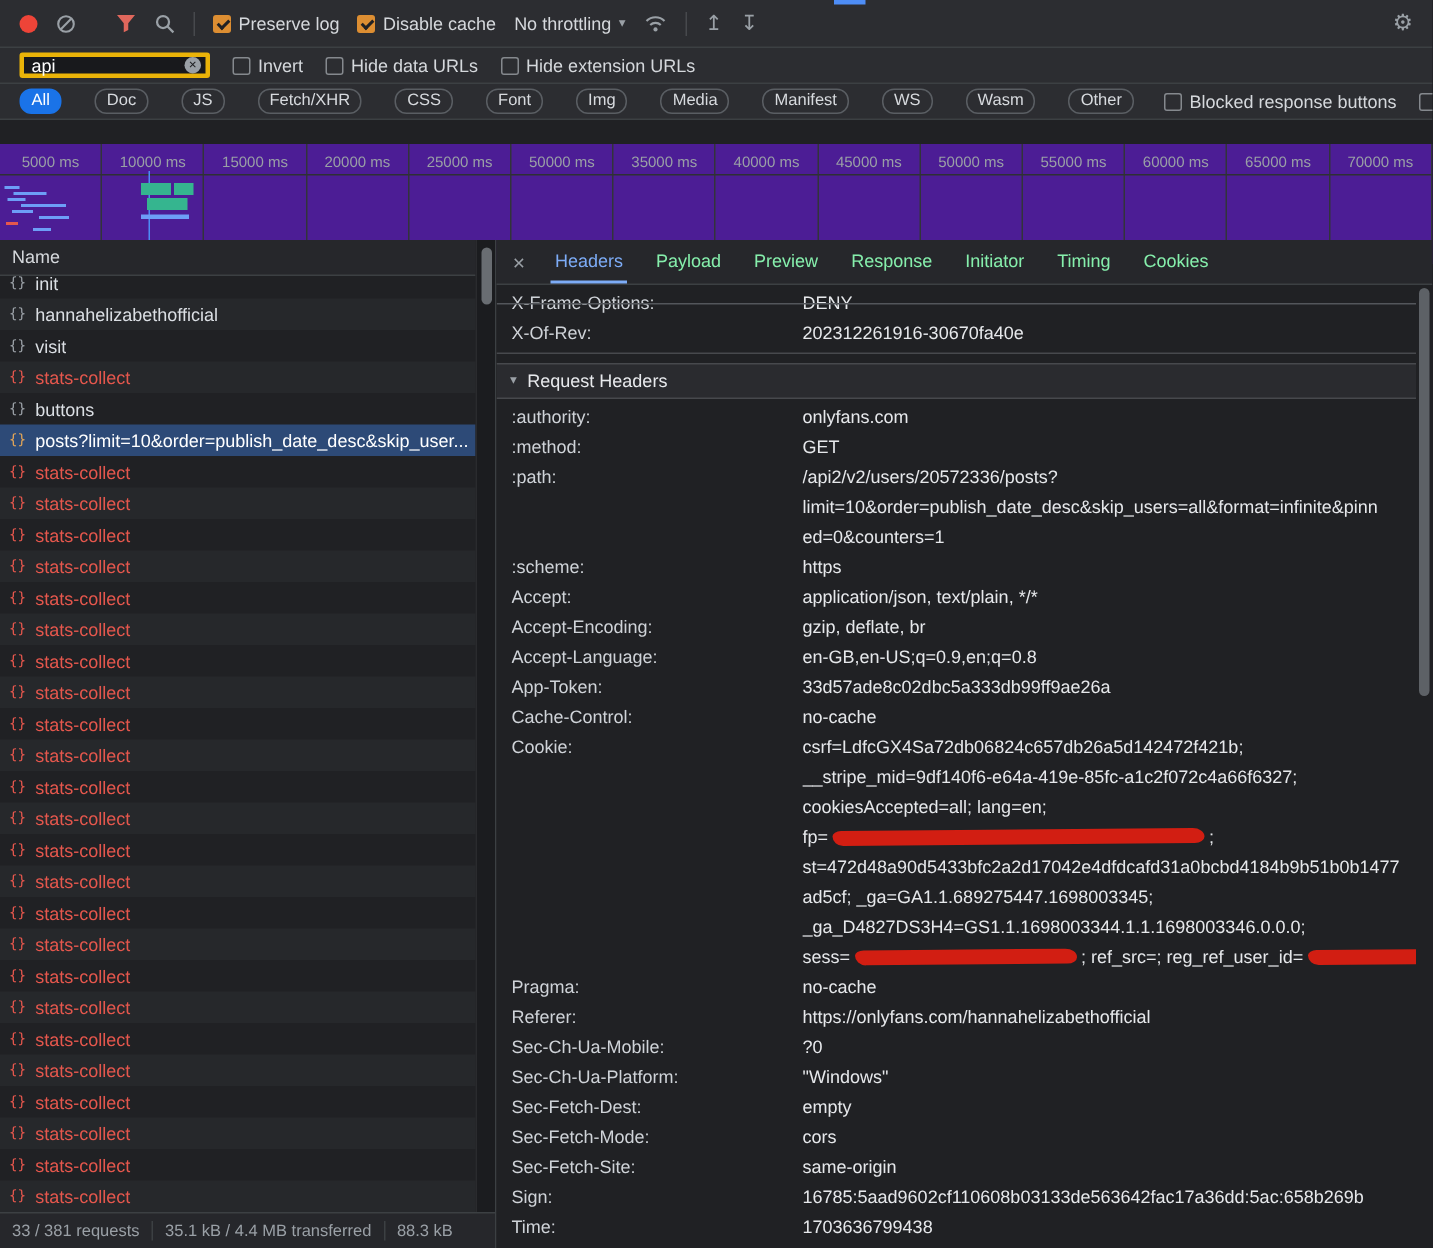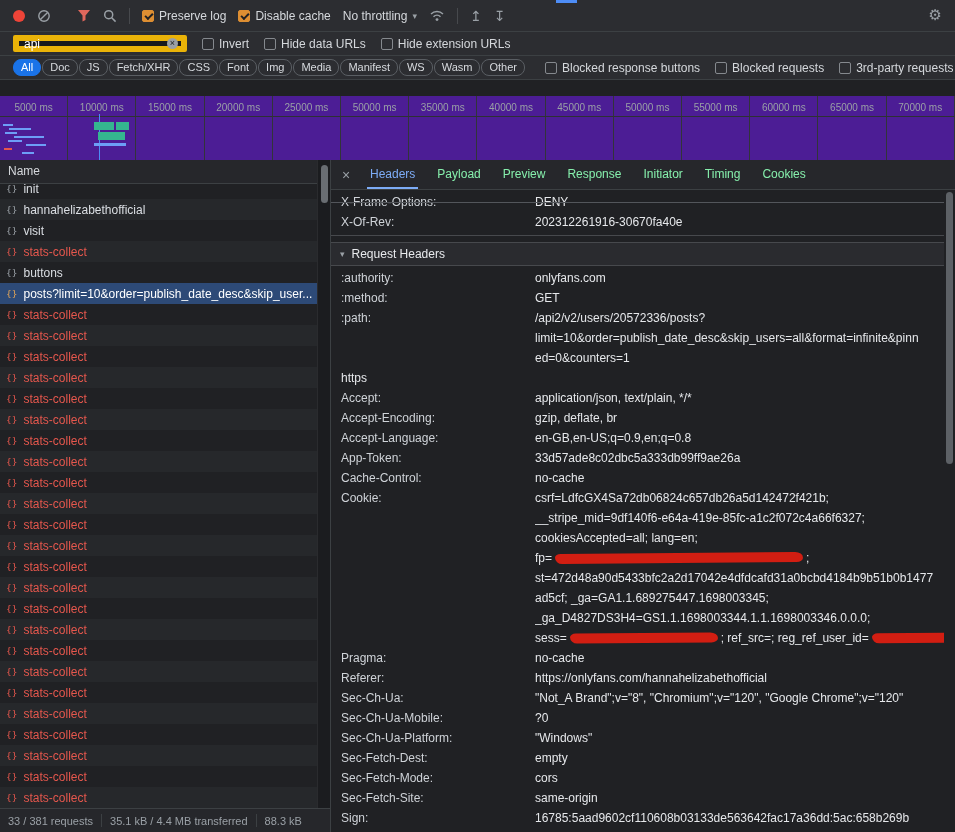--- a/index.html
+++ b/index.html
@@ -25,25 +25,25 @@
   .arrow{font-family:"DejaVu Sans",sans-serif;font-size:14px;color:var(--dim)}
   .gear{font-family:"DejaVu Sans",sans-serif;font-size:15px;color:var(--dim);margin-left:auto}
   .select{display:flex;align-items:center;gap:5px;color:var(--label)}
   .caret{color:var(--dim);font-size:9px;font-family:"DejaVu Sans",sans-serif}
   .blue-strip{position:absolute;left:556px;top:0;width:21px;height:3px;background:#4e8df6}
   .cbl{display:flex;align-items:center;gap:5px;color:var(--label);white-space:nowrap}
   .cb{width:12px;height:12px;border:1px solid #85898e;border-radius:2px;flex:none;position:relative;background:transparent}
   .cb.checked{background:var(--orange);border-color:var(--orange)}
   .cb.checked::after{content:"";position:absolute;left:2px;top:2px;width:6px;height:3px;
        border-left:2px solid #202124;border-bottom:2px solid #202124;transform:rotate(-45deg)}
-  .filter-input{width:174px;height:17px;border:6px solid #eab308;border-radius:2px;background:#18191c;
+  .filter-input{width:127px;height:17px;border:3px solid #eab308;border-radius:2px;background:#18191c;
        display:flex;align-items:center;justify-content:space-between;padding:0 3px 0 5px;color:#fff}
   .clear-x{width:11px;height:11px;border-radius:50%;background:var(--dim);color:#202124;font-size:9px;
        line-height:11px;text-align:center;flex:none}
-  #pills{display:flex;gap:1px;align-items:center}
+  #pills{display:flex;gap:22px;align-items:center}
   .pill{font-size:11px;line-height:15px;padding:0 7px;border-radius:8px;border:1px solid #5a5e63;color:#d7dade;white-space:nowrap}
   .pill.active{background:var(--blue);border-color:var(--blue);color:#fff}
   #extra-filters{display:flex;gap:15px;margin-left:12px}
 
   
   #overview{position:absolute;left:0;top:96px;right:0;height:80px;background:#4c1d95;border-bottom:1px solid var(--border);overflow:hidden}
   #tl-cols{display:flex;height:100%}
   .tl-col{width:68.214px;flex:none;border-right:1px solid #32343a;text-align:center;padding-top:4px;overflow:hidden}
   .tl-label{font-size:10px;color:var(--dim);white-space:nowrap}
   .tl-sep{position:absolute;left:0;right:0;top:20px;height:1px;background:#2e3034}
@@ -402,20 +402,21 @@
         </div>
         <div class="hrow">
           <span class="hname">:path:</span>
           <span class="hval">
             <div class="hline">/api2/v2/users/20572336/posts?</div>
             <div class="hline">limit=10&amp;order=publish_date_desc&amp;skip_users=all&amp;format=infinite&amp;pinn</div>
             <div class="hline">ed=0&amp;counters=1</div>
           </span>
         </div>
         <div class="hrow">
+          <span class="hname">:scheme:</span>
           <span class="hval">https</span>
         </div>
         <div class="hrow">
           <span class="hname">Accept:</span>
           <span class="hval">application/json, text/plain, */*</span>
         </div>
         <div class="hrow">
           <span class="hname">Accept-Encoding:</span>
           <span class="hval">gzip, deflate, br</span>
         </div>
@@ -446,24 +447,20 @@
         </div>
         <div class="hrow">
           <span class="hname">Pragma:</span>
           <span class="hval">no-cache</span>
         </div>
         <div class="hrow">
           <span class="hname">Referer:</span>
           <span class="hval">https://onlyfans.com/hannahelizabethofficial</span>
         </div>
         <div class="hrow">
-          <span class="hname">Sec-Ch-Ua:</span>
-          <span class="hval">"Not_A Brand";v="8", "Chromium";v="120", "Google Chrome";v="120"</span>
-        </div>
-        <div class="hrow">
           <span class="hname">Sec-Ch-Ua-Mobile:</span>
           <span class="hval">?0</span>
         </div>
         <div class="hrow">
           <span class="hname">Sec-Ch-Ua-Platform:</span>
           <span class="hval">"Windows"</span>
         </div>
         <div class="hrow">
           <span class="hname">Sec-Fetch-Dest:</span>
           <span class="hval">empty</span>

